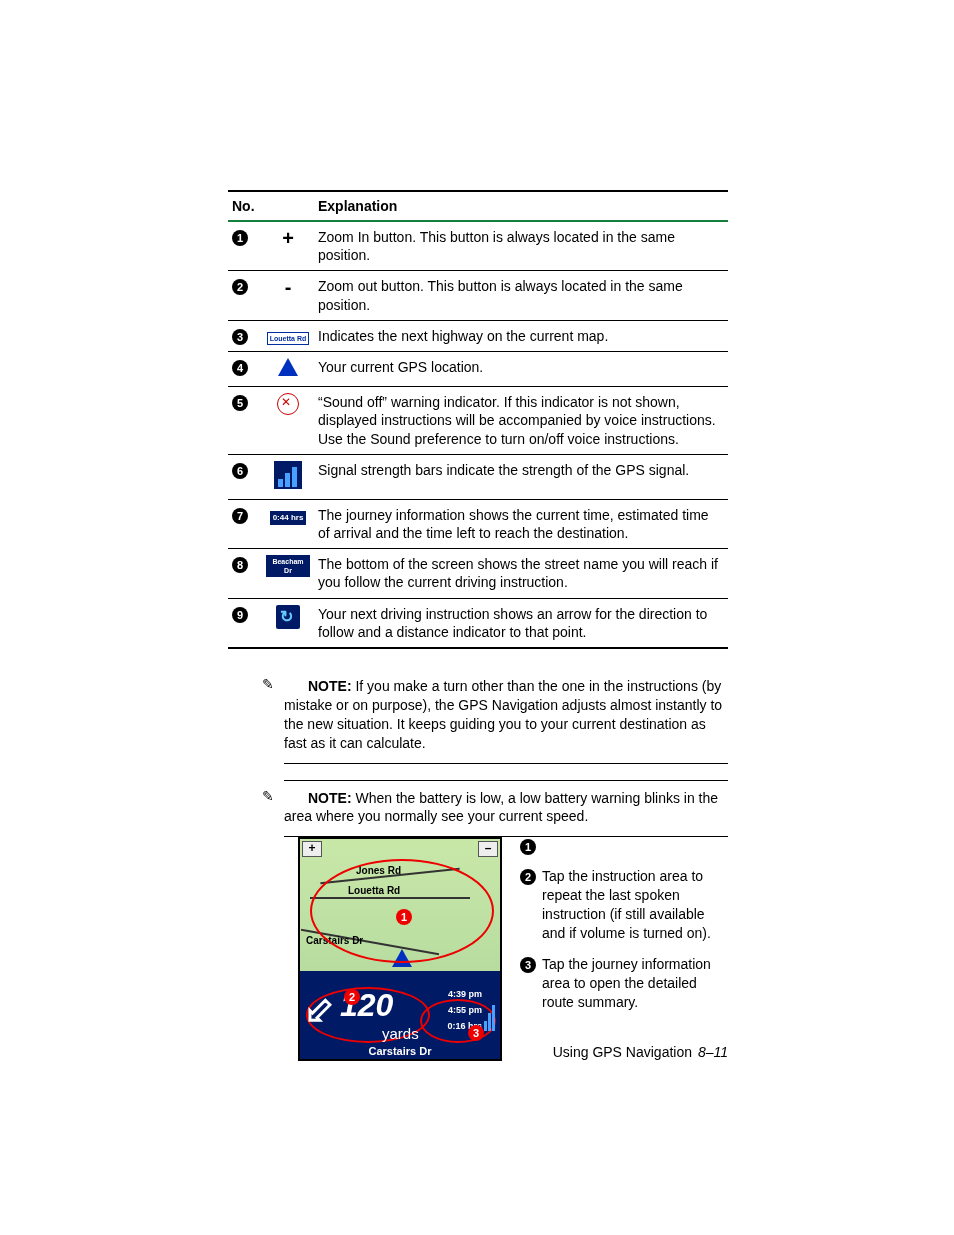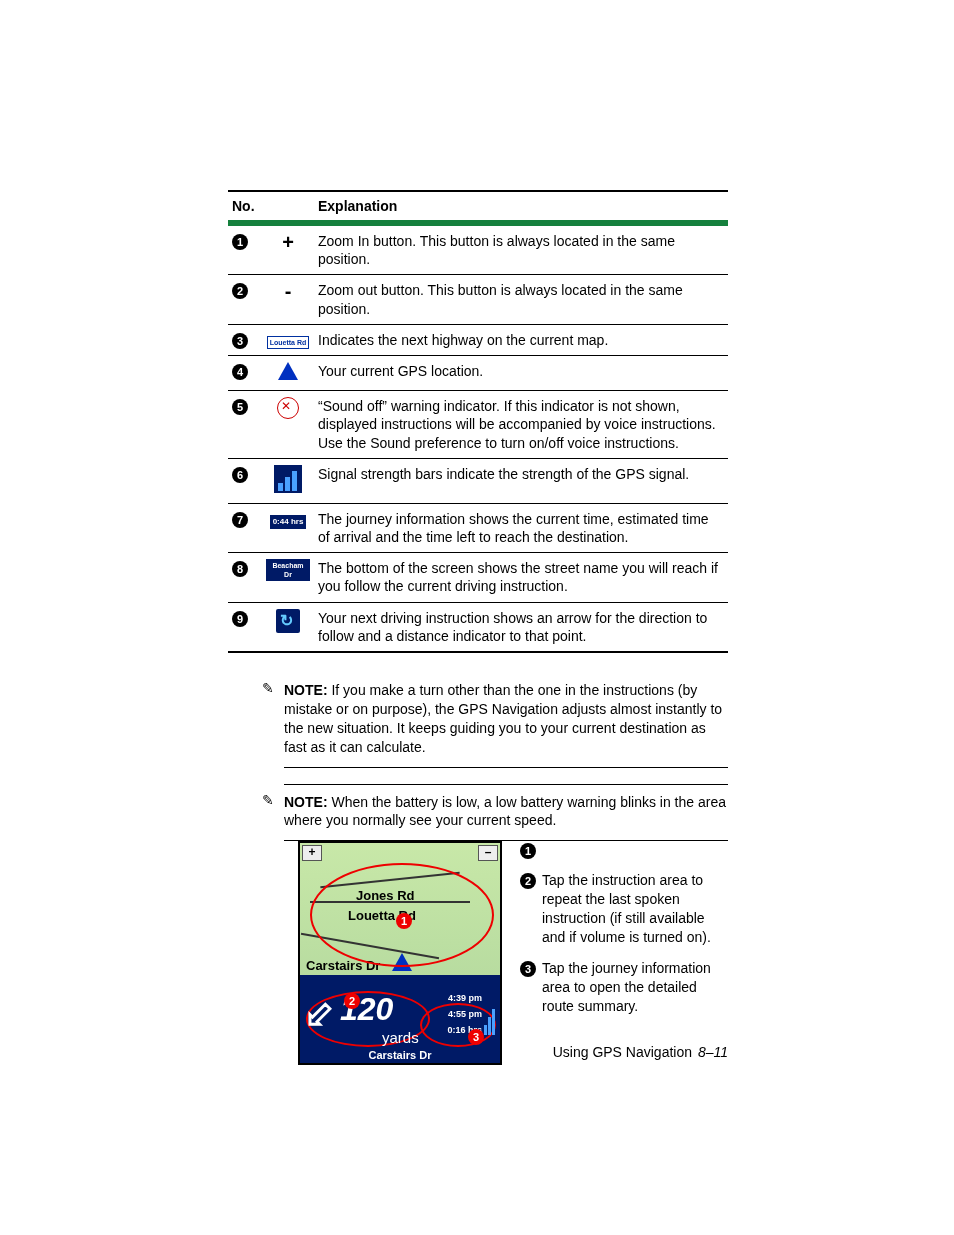--- a/index.html
+++ b/index.html
@@ -21,21 +21,21 @@
   table.explain {
     width: 100%;
     border-collapse: collapse;
     font-size: 14px;
   }
   table.explain th {
     text-align: left;
     font-weight: bold;
     padding: 6px 4px 6px 4px;
     border-top: 2px solid #000;
-    border-bottom: 6px solid #15803d;
+    border-bottom: 2px solid #15803d;
   }
   table.explain td {
     padding: 6px 4px;
     border-bottom: 1px solid #000;
     vertical-align: top;
     line-height: 1.3;
   }
   table.explain td.numcol { width: 26px; text-align: left; }
   table.explain td.iconcol { width: 44px; text-align: center; }
   .circnum {
@@ -101,21 +101,21 @@
     font-size: 14px;
     line-height: 1.35;
     position: relative;
   }
   .note-block.first { border-top: none; margin-top: 20px; }
   .note-icon {
     position: absolute;
     left: -22px; top: 6px;
     font-size: 14px;
   }
-  .note-label { font-weight: bold; }
+  .note-label { font-weight: bold; margin-left: 24px; }
 
   h2.section {
     font-weight: 300;
     font-size: 22px;
     margin: 22px 0 14px 0;
     letter-spacing: 0.2px;
   }
 
   .op-row { display: flex; gap: 18px; margin-left: 70px;}
   .op-fig {
@@ -128,21 +128,21 @@
   }
   .op-fig .zin,.op-fig .zout{
     position:absolute;top:2px;width:18px;height:14px;border:1px solid #555;background:#eee;
     font-size:12px;font-weight:bold;text-align:center;line-height:12px;font-family:Arial,sans-serif;
   }
   .op-fig .zin{left:2px;} .op-fig .zout{right:2px;}
   .op-fig .road{position:absolute;background:#333;height:2px;width:70%;}
   .op-fig .r1{top:36px;left:20px;transform:rotate(-6deg);}
   .op-fig .r2{top:58px;left:10px;width:80%;}
   .op-fig .r3{top:102px;left:0;width:70%;transform:rotate(10deg);}
-  .op-fig .rlab{position:absolute;font-size:13px;font-weight:bold;font-family:Arial,sans-serif;color:#000;margin-top:19px;}
+  .op-fig .rlab{position:absolute;font-size:10px;font-weight:bold;font-family:Arial,sans-serif;color:#000;}
   .op-fig .l1{top:26px;left:56px;}
   .op-fig .l2{top:46px;left:48px;}
   .op-fig .l3{top:96px;left:6px;}
   .op-fig .gpsa{position:absolute;top:110px;left:92px;}
   .op-fig .oval{position:absolute;border:2px solid #e00;border-radius:50%;}
   .op-fig .ov1{top:20px;left:10px;width:180px;height:100px;}
   .op-fig .ov2{top:148px;left:6px;width:120px;height:52px;}
   .op-fig .ov3{top:160px;left:120px;width:72px;height:40px;}
   .op-fig .redball{position:absolute;width:16px;height:16px;border-radius:50%;background:#e00;color:#fff;font-size:11px;font-weight:bold;text-align:center;line-height:16px;font-family:Arial,sans-serif;}
   .op-fig .rb1{top:70px;left:96px;}

